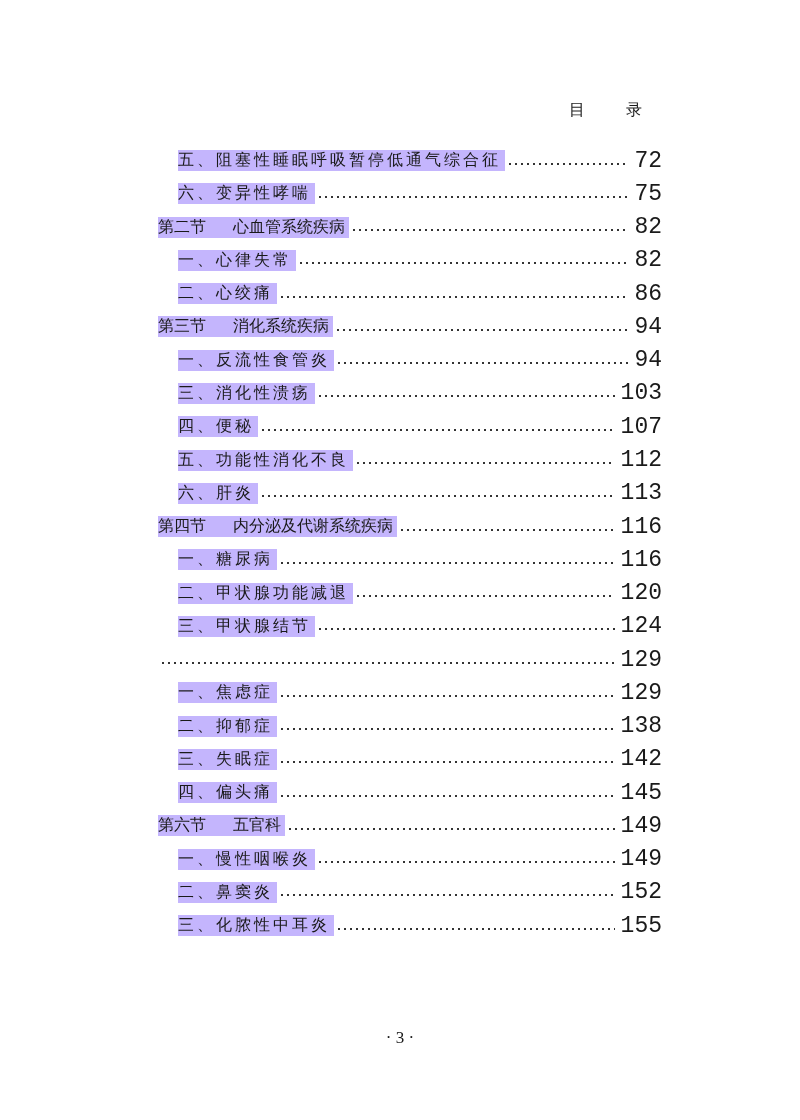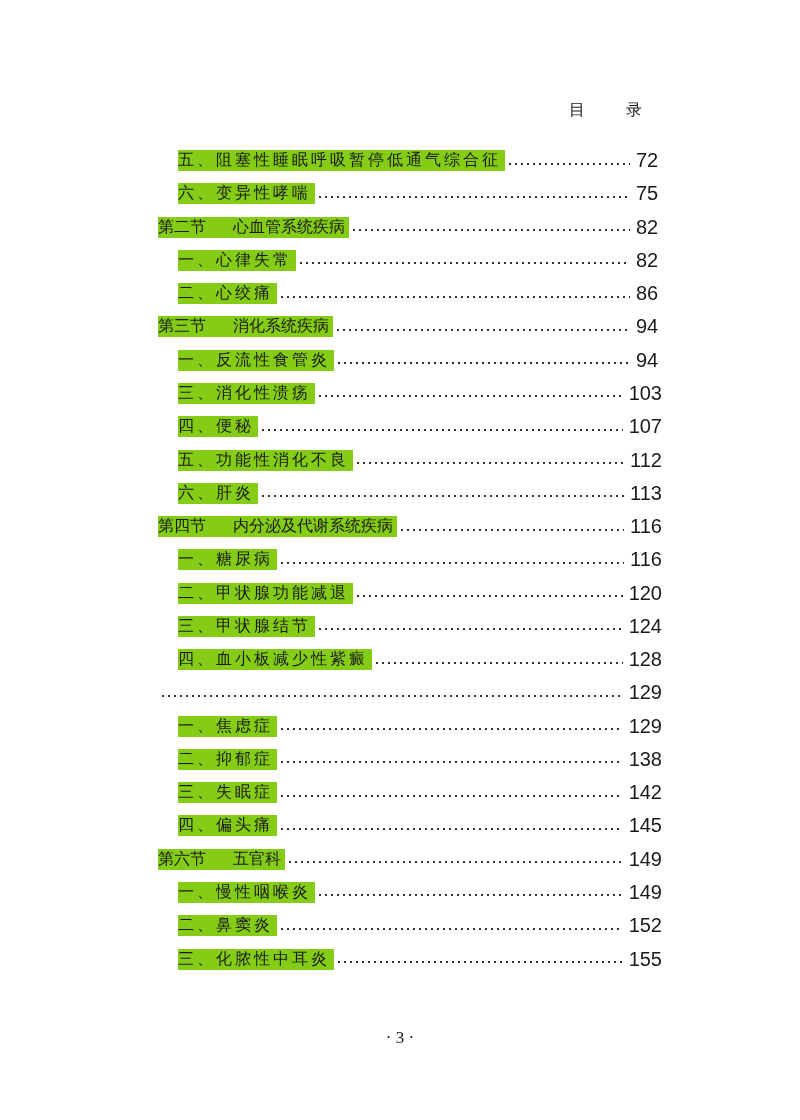--- a/index.html
+++ b/index.html
@@ -3,26 +3,26 @@
 <meta charset="utf-8">
 <style>
   html, body { margin:0; padding:0; background:#ffffff; }
   body { width:800px; height:1120px; position:relative; overflow:hidden;
          font-family:"DejaVu Serif","Liberation Serif",serif; color:#1a1a1a; }
   .header { position:absolute; top:100px; right:140px; font-size:16px; letter-spacing:18px; }
   .toc { position:absolute; left:158px; top:144px; width:504px; }
   .row { position:relative; height:33.27px; display:flex; align-items:center; font-size:16px; }
   .row.sub { padding-left:20px; }
   .row.sub .label { letter-spacing:3px; }
-  .label { white-space:nowrap; background:#84cc16; padding-right:4px;text-align:right; }
+  .label { white-space:nowrap; background:#c4b5fd; padding-right:4px;text-align:right; }
   .sec-num { margin-right:27px; }
   .leader { flex:1; height:2px; margin:0 6px 0 2px; align-self:center; margin-top:6px;
             background-image: radial-gradient(circle, #333 0.9px, transparent 1.1px);
             background-size:6px 2px; background-repeat:repeat-x; }
-  .page { font-family:Liberation Sans, sans-serif; font-size:20px; min-width:26px; text-align:left; }
+  .page { font-family:Liberation Mono, monospace; font-size:23px; min-width:26px; text-align:center; }
   .footer { position:absolute; top:1028px; left:0; width:800px; text-align:center;
             font-family:"Liberation Serif",serif; font-size:17px; }
 </style>
 </head>
 <body>
 
 <div class="header">目 录</div>
 
 <div class="toc" id="toc">
     <div class="row sub">
@@ -93,25 +93,20 @@
     <div class="row sub">
       <span class="label">二、甲状腺功能减退</span>
       <span class="leader"></span>
       <span class="page">120</span>
     </div>
     <div class="row sub">
       <span class="label">三、甲状腺结节</span>
       <span class="leader"></span>
       <span class="page">124</span>
     </div>
-    <div class="row sub">
-      <span class="label">四、血小板减少性紫癜</span>
-      <span class="leader"></span>
-      <span class="page">128</span>
-    </div>
     <div class="row section">
       <span class="leader"></span>
       <span class="page">129</span>
     </div>
     <div class="row sub">
       <span class="label">一、焦虑症</span>
       <span class="leader"></span>
       <span class="page">129</span>
     </div>
     <div class="row sub">

